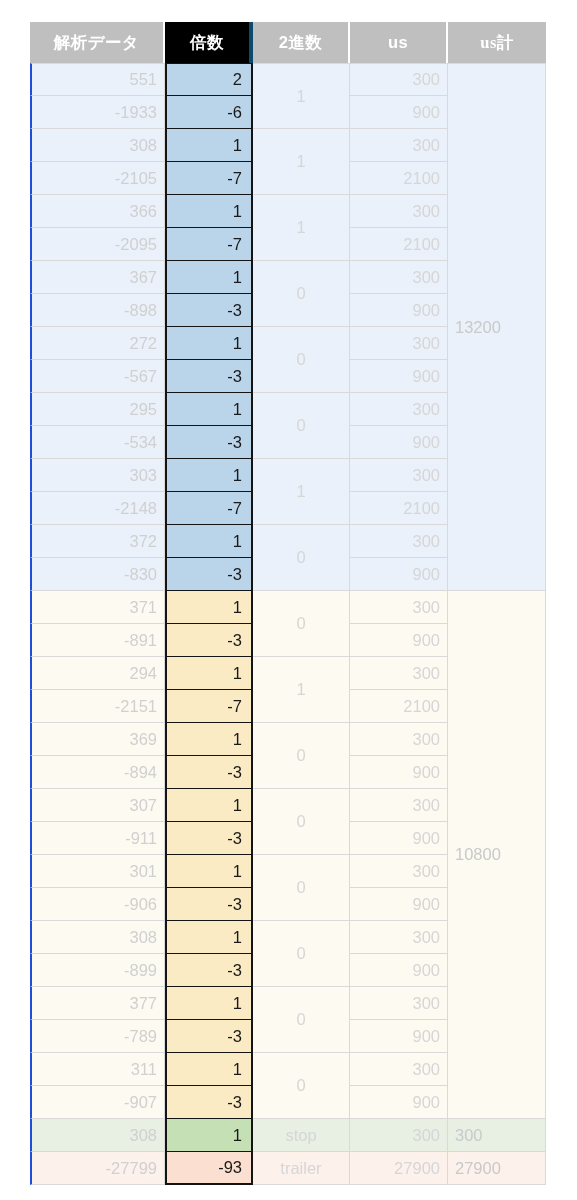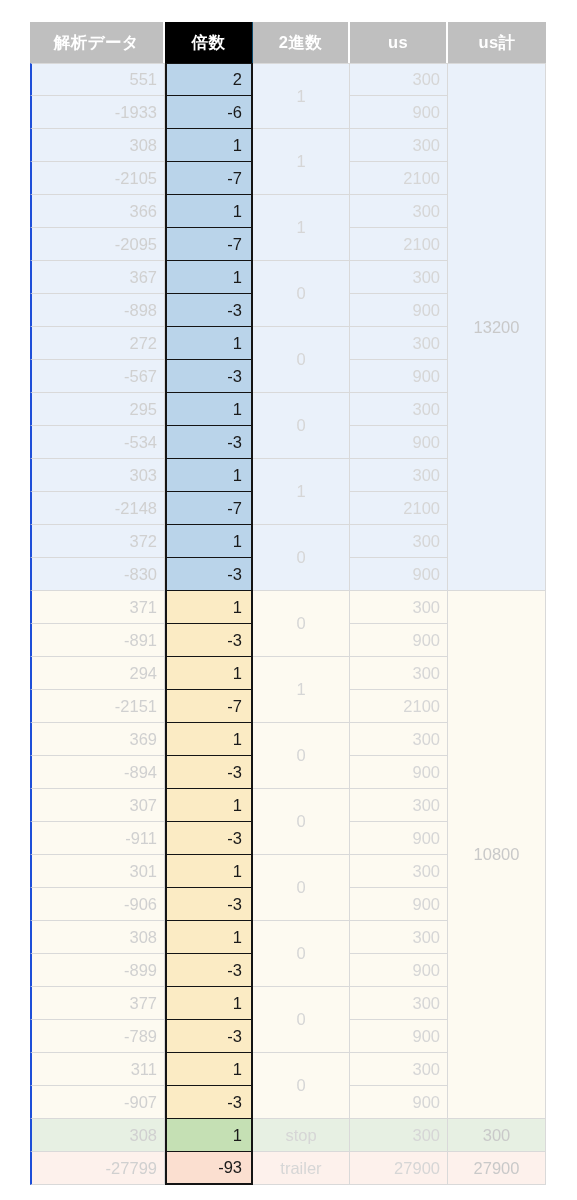--- a/index.html
+++ b/index.html
@@ -31,25 +31,25 @@
     height: 41px;
     background: #bfbfbf;
     color: #ffffff;
     font-size: 16.5px;
     font-weight: bold;
     text-align: center;
     vertical-align: middle;
     border-right: 2px solid #ffffff;
     letter-spacing: 0.4px;
   }
-  thead th.last { border-right: none; }
+  thead th.last { border-right: none; font-family: Liberation Serif, serif; }
   thead th.hdr-mult {
     background: #000000;
     color: #ffffff;
-    border-right: 1px solid #0c4a6e;
+    border-right: 4px solid #0c4a6e;
   }
 
   tbody td {
     height: 33px;
     font-size: 16.5px;
     vertical-align: middle;
     padding: 0 7px;
     border-bottom: 1px solid #d9d9d9;
     border-right: 1px solid #d9d9d9;
   }
@@ -61,21 +61,21 @@
   }
   tbody td.col-bin {
     text-align: center;
     color: #d6d6d6;
   }
   tbody td.col-us {
     text-align: right;
     color: #d6d6d6;
   }
   tbody td.col-ustot {
-    text-align: center;
+    text-align: left;
     color: #c9c9c9;
     border-right: 1px solid #d9d9d9;
   }
 
   
   tbody td.col-mult {
     text-align: right;
     color: #1a1a1a;
     border-left: 2px solid #141414;
     border-right: 2px solid #141414;

